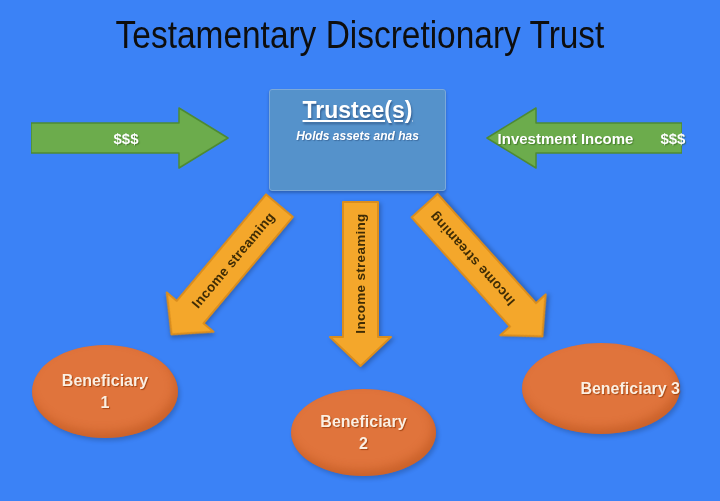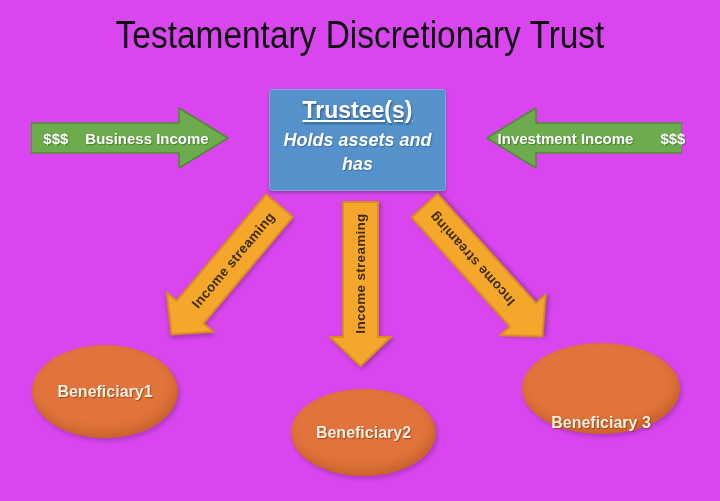--- a/index.html
+++ b/index.html
@@ -8,21 +8,21 @@
     --arrow_green_edge: #4E8A33;
     --arrow_yellow: #F4A72B;
     --arrow_yellow_edge: #DA8D1D;
     --beneficiary_orange: #E0743C;
     --stream_text: #3F2C05;
   }
   * { box-sizing: border-box; }
   body { margin: 0; background: #ffffff; font-family: "Liberation Sans", sans-serif; }
   .canvas {
     position: relative; width: 720px; height: 501px;
-    background: #d946ef; overflow: hidden;
+    background: #3b82f6; overflow: hidden;
   }
 
   
   .title {
     position: absolute; top: 14px; left: 0; width: 720px;
     text-align: center; font-size: 38px; color: #0e0e0e;
     white-space: nowrap; transform: scaleX(0.88); transform-origin: center;
   }
 
   
@@ -32,21 +32,21 @@
     border: 1px solid #7CA9D8; border-radius: 3px;
     box-shadow: 0 2px 3px rgba(0,0,0,0.25);
     text-align: center; color: #ffffff;
   }
   .trustee-title {
     margin-top: 7px; font-size: 23px; font-weight: bold;
     text-shadow: 1px 2px 2px rgba(25,55,100,0.55);
     text-decoration: underline;
   }
   .trustee-desc {
-    margin-top: 5px; font-size: 18px; font-style: italic; font-weight: bold;
+    margin-top: 5px; font-size: 12px; font-style: italic; font-weight: bold;
     line-height: 1.32; text-shadow: 1px 1px 1px rgba(25,55,100,0.4);
   }
 
   
   .green-arrow { position: absolute; }
   .green-arrow svg { display: block; width: 100%; height: 100%; }
   .green-arrow polygon {
     fill: var(--arrow_green); stroke: var(--arrow_green_edge);
     stroke-width: 1.5; stroke-linejoin: round;
   }
@@ -82,21 +82,21 @@
   }
   #stream-left  { left: 194px; top: 185px; width: 63px; height: 170px; transform: rotate(40deg); }
   #stream-mid   { left: 329px; top: 201px; width: 63px; height: 166px; }
   #stream-right { left: 452px; top: 182px; width: 63px; height: 178px; transform: rotate(-42deg); }
 
   
   .beneficiary {
     position: absolute; border-radius: 50%;
     background: var(--beneficiary_orange);
     box-shadow: inset -3px -6px 10px rgba(170,70,15,0.40), 2px 3px 4px rgba(0,0,0,0.18);
-    display: flex; flex-direction: row; align-items: center; justify-content: center;
+    display: flex; flex-direction: column; align-items: center; justify-content: center;
     color: #FBEFE2; font-size: 16px; font-weight: bold; line-height: 1.35;
     text-shadow: 1px 1px 1px rgba(150,60,10,0.8); text-align: center;
   }
   #ben-1 { left: 32px;  top: 345px; width: 146px; height: 93px; }
   #ben-2 { left: 291px; top: 389px; width: 145px; height: 87px; }
   #ben-3 { left: 522px; top: 343px; width: 158px; height: 91px; align-items: flex-end; }
 </style>
 </head>
 <body>
 
@@ -110,21 +110,20 @@
       <div>Holds assets and has</div>
     </div>
   </div>
 
   <div class="green-arrow" id="biz-arrow">
     <svg viewBox="0 0 198 62" preserveAspectRatio="none">
       <polygon points="0,16 148,16 148,1 197,31 148,61 148,46 0,46"></polygon>
     </svg>
     <div class="green-label" id="biz-label">
       <span>$$$</span>
-      <span>Business Income</span>
     </div>
   </div>
 
   <div class="green-arrow" id="inv-arrow">
     <svg viewBox="0 0 196 62" preserveAspectRatio="none">
       <polygon points="196,16 50,16 50,1 1,31 50,61 50,46 196,46"></polygon>
     </svg>
     <div class="green-label" id="inv-label">
       <span>Investment Income</span>
       <span>$$$</span>

